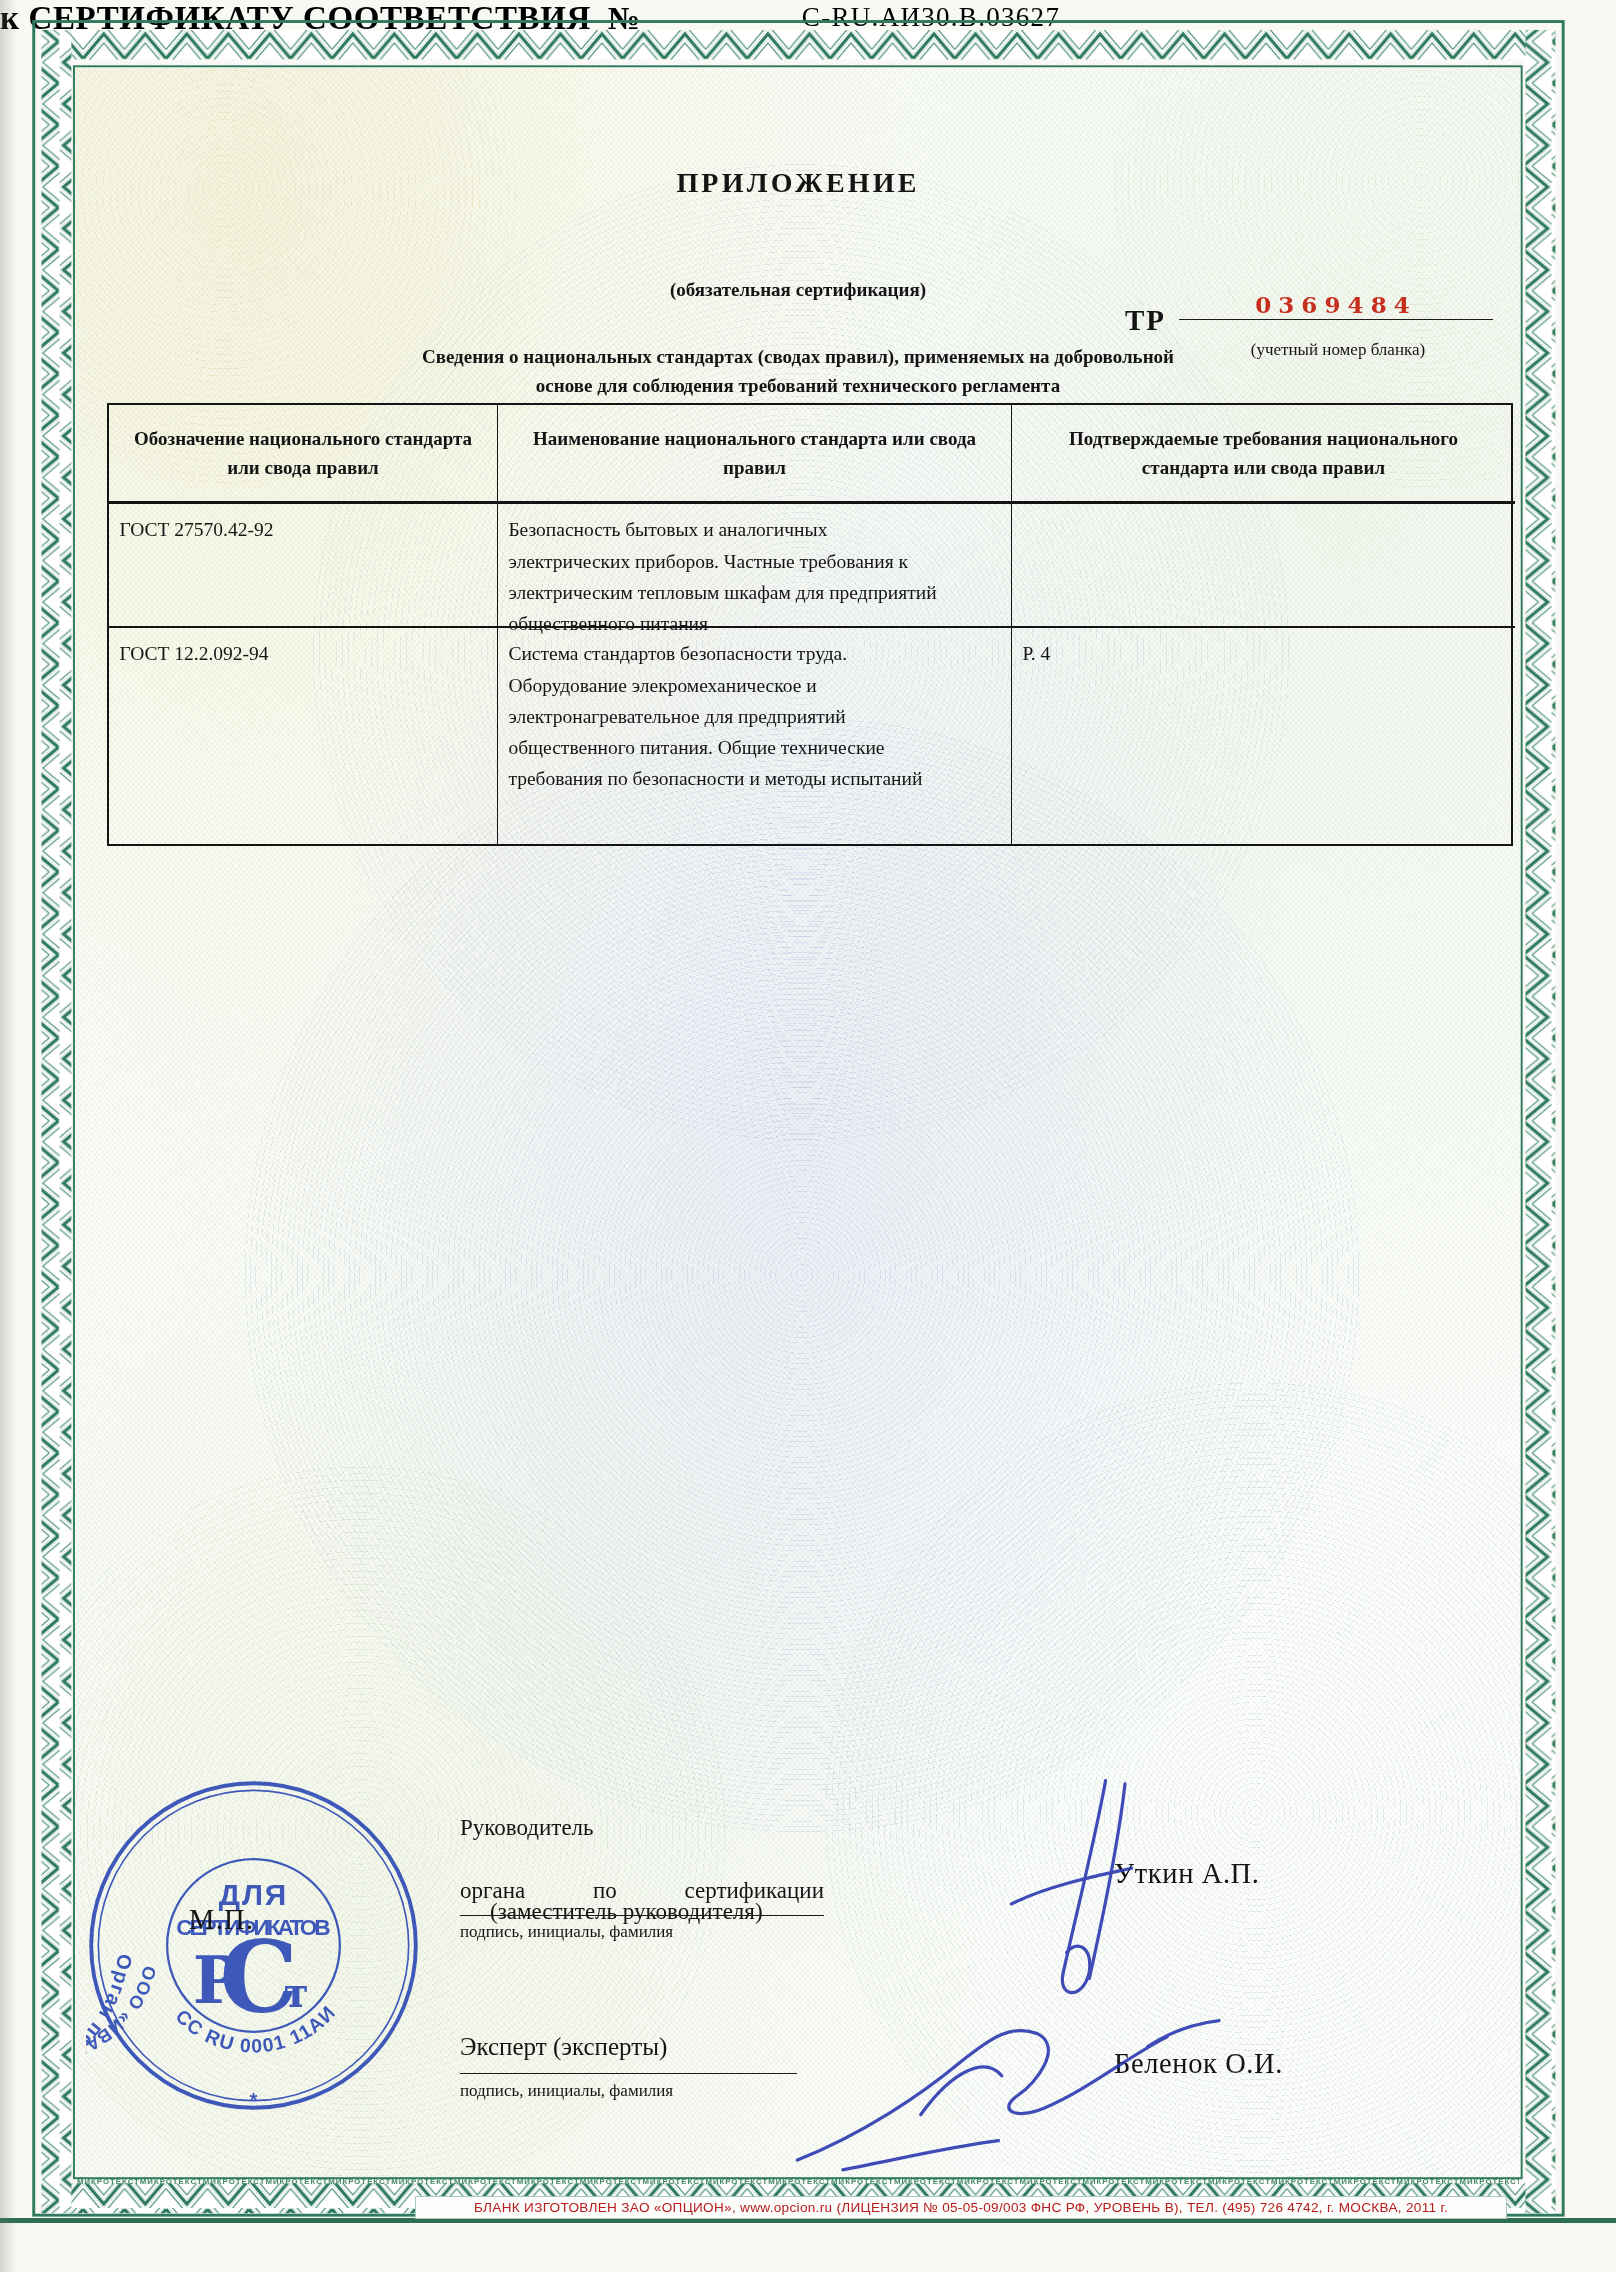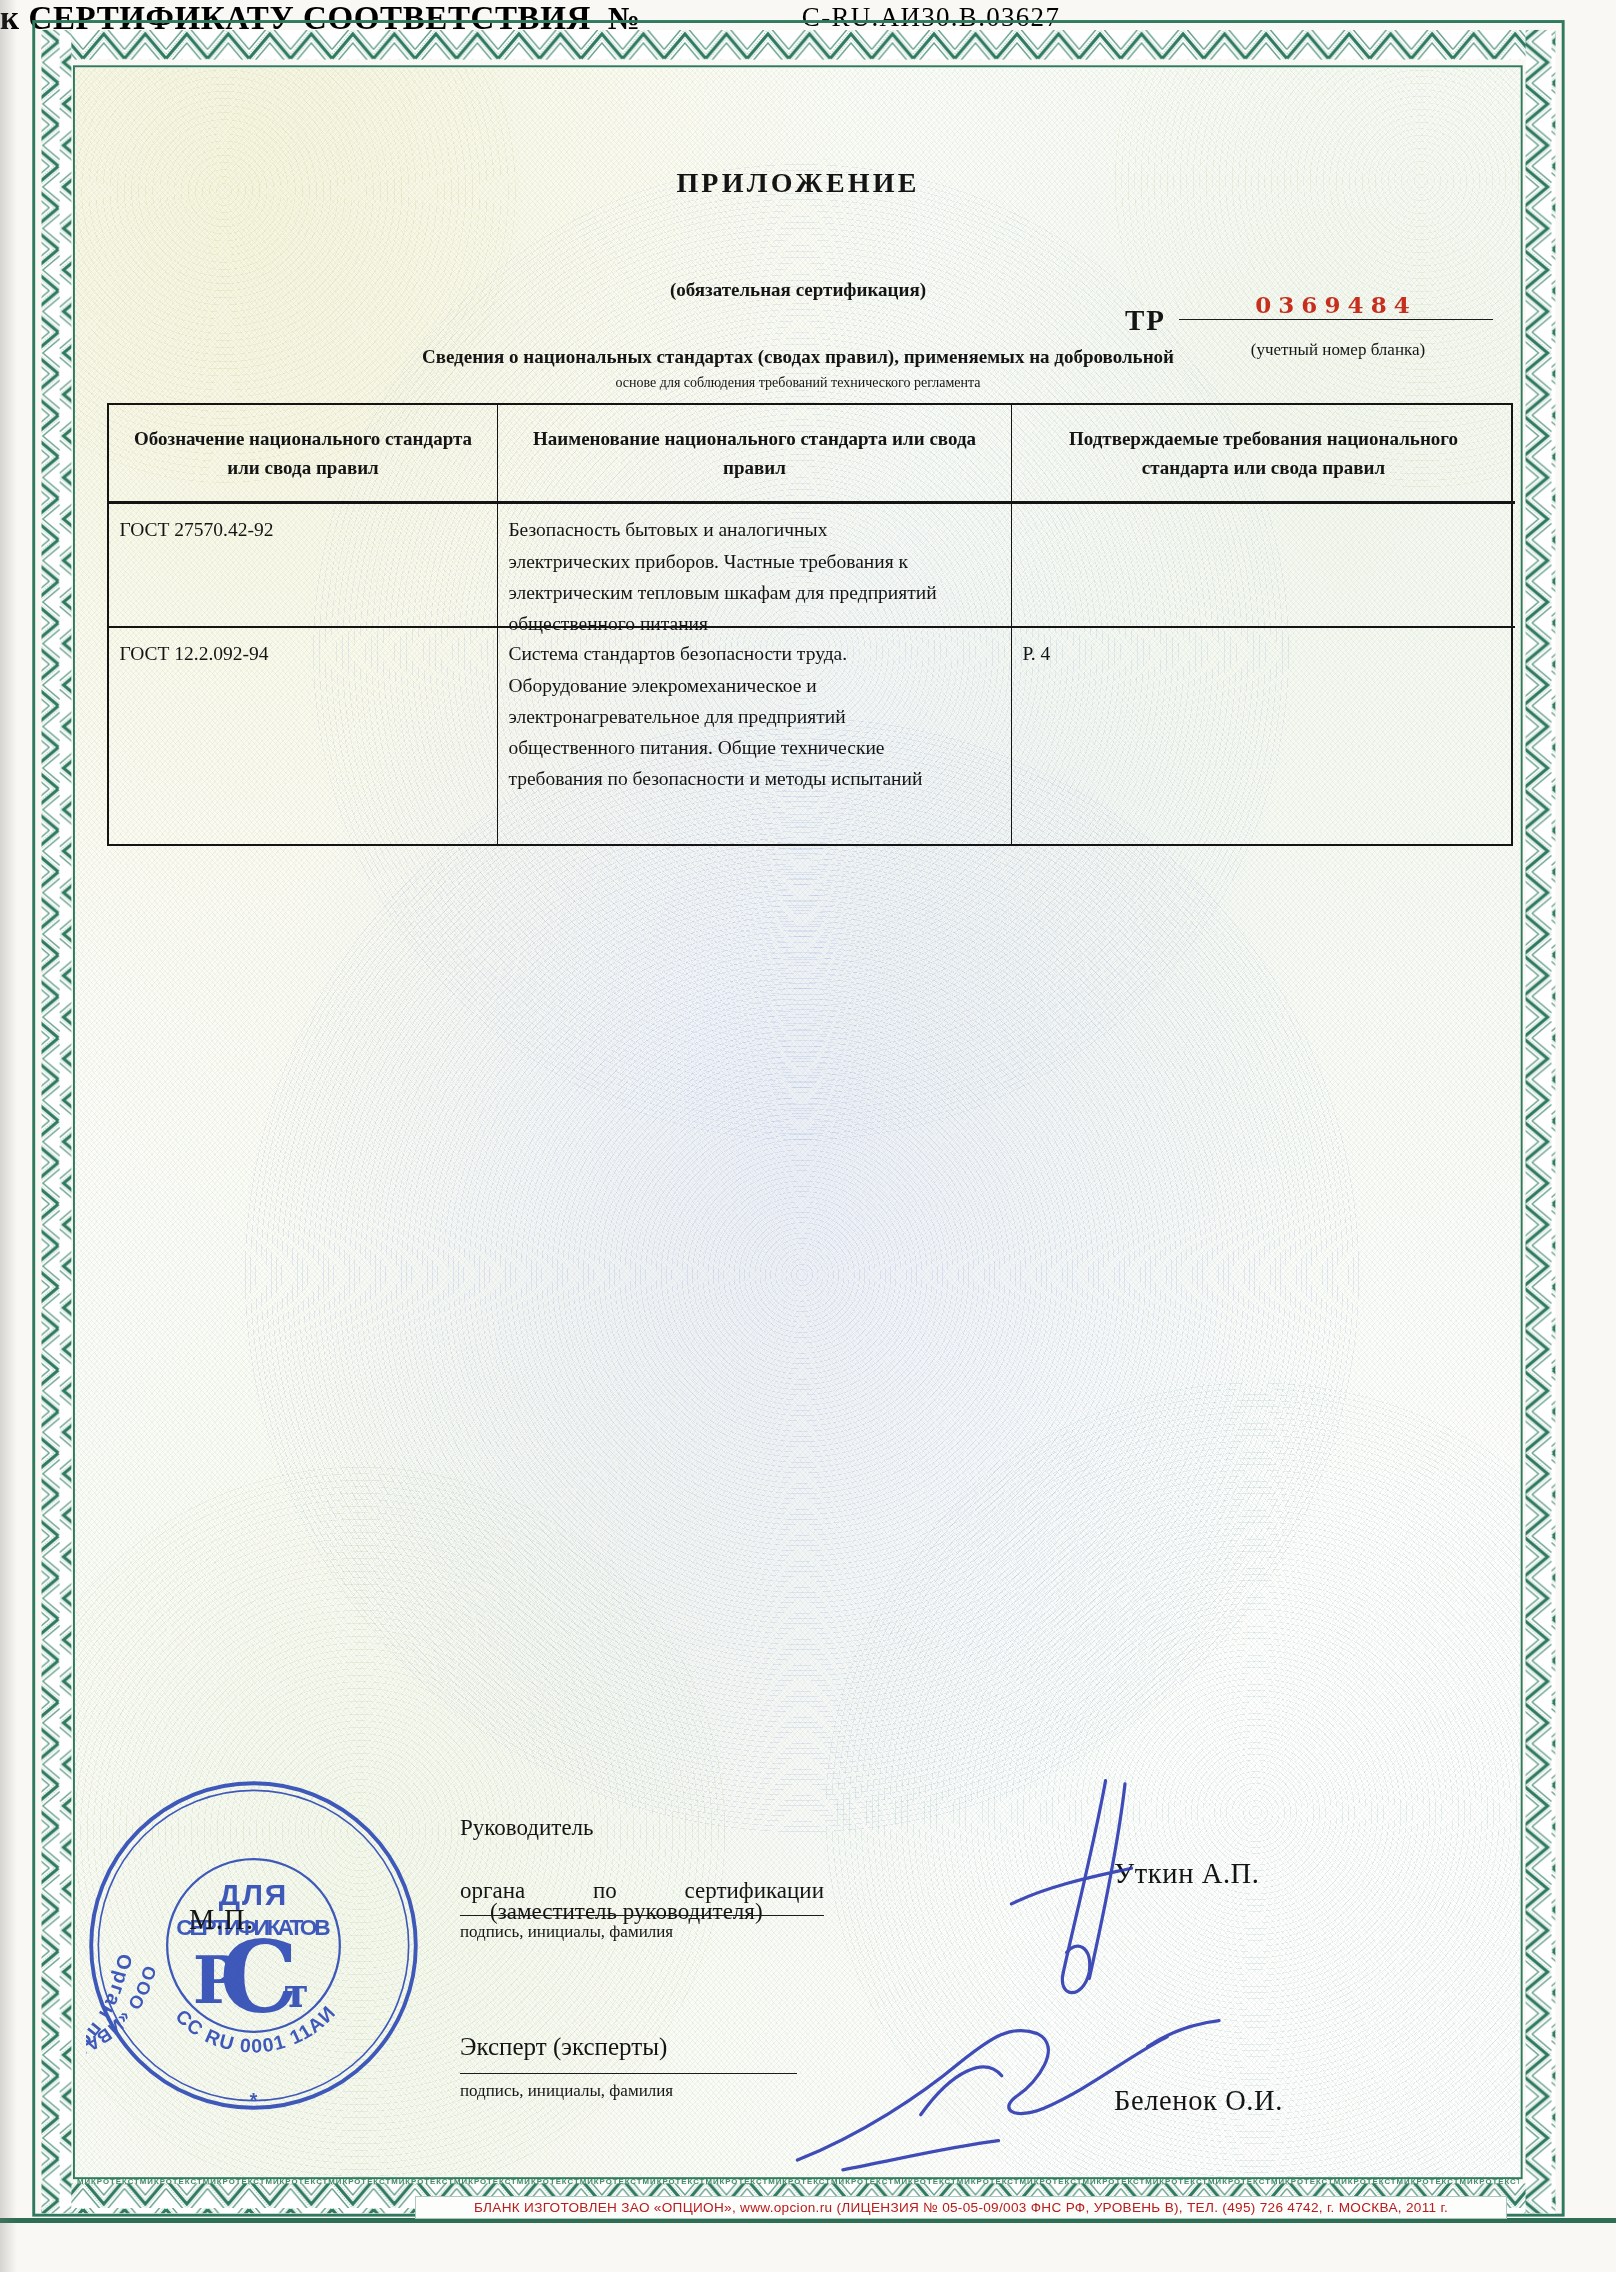--- a/index.html
+++ b/index.html
@@ -46,21 +46,21 @@
   .certline .num-sign{font-size:32px;font-weight:700;margin-left:17px;}
   .certline .ucell{flex:1;margin-left:9px;border-bottom:1.9px solid #1a1a1a;text-align:center;
       font-size:27px;letter-spacing:1.3px;padding-bottom:2.6px;white-space:nowrap;}
   .certtype{left:117px;top:279px;width:1362px;font-size:19px;font-weight:700;}
   .tr-lbl{left:1125px;top:304px;font-size:29px;font-weight:700;letter-spacing:1.9px;}
   .tr-cell{left:1179px;top:291px;width:314px;border-bottom:1.9px solid #1a1a1a;text-align:center;
       font-size:23px;font-weight:700;letter-spacing:7.1px;color:#c62f1e;
       font-family:"DejaVu Serif",serif;padding-bottom:1.3px;}
   .tr-caption{left:1192px;top:340px;width:292px;font-size:17px;}
   .intro1{left:77px;top:346px;width:1442px;font-size:19px;font-weight:700;}
-  .intro2{left:77px;top:375px;width:1442px;font-size:14px;font-weight:400;}
+  .intro2{left:77px;top:375px;width:1442px;font-size:19px;font-weight:700;}
 
   
   .tbl{position:absolute;left:107px;top:403px;width:1406px;z-index:10;
       display:grid;grid-template-columns:388px 514px 504px;border:2.6px solid #141414;box-sizing:border-box;}
   .tbl .cell{box-sizing:border-box;border-left:1.9px solid #141414;color:#141414;}
   .tbl .cell.c0{border-left:none;}
   .tbl .hrow{height:99px;border-bottom:3.2px solid #141414;display:flex;align-items:center;justify-content:center;
       text-align:center;font-size:19px;font-weight:700;line-height:1.55;padding:0 18px;}
   .tbl .r1{height:124px;border-bottom:2.6px solid #141414;}
   .tbl .r2{height:216px;}
@@ -178,21 +178,21 @@
   <div class="txt sig-label" style="top:1813px;">Руководитель</div>
   <div class="txt sig-label" style="top:1897px;margin-left:30px;">(заместитель руководителя)</div>
   <div class="txt sig-label sig-just" style="top:1876px;">органа по сертификации</div>
   <div class="rule" style="left:460px;top:1915px;width:364px;"></div>
   <div class="txt cap" style="left:460px;top:1922px;">подпись, инициалы, фамилия</div>
   <div class="txt person" style="left:1114px;top:1858px;">Уткин А.П.</div>
 
   <div class="txt" style="left:460px;top:2033px;font-size:25px;">Эксперт (эксперты)</div>
   <div class="rule" style="left:460px;top:2073px;width:337px;"></div>
   <div class="txt cap" style="left:460px;top:2081px;">подпись, инициалы, фамилия</div>
-  <div class="txt person" style="left:1114px;top:2048px;margin-top:37px;">Беленок О.И.</div>
+  <div class="txt person" style="left:1114px;top:2048px;">Беленок О.И.</div>
 
   <div class="txt mp">М.П.</div>
 
   <svg class="stamp-svg" width="335" height="335" viewBox="-258 -258 516 516">
     <g fill="none" stroke="#2b48b4">
       <circle r="250" stroke-width="6"></circle>
       <circle r="239" stroke-width="2.5"></circle>
       <circle r="133" stroke-width="3.5"></circle>
     </g>
     <defs>

